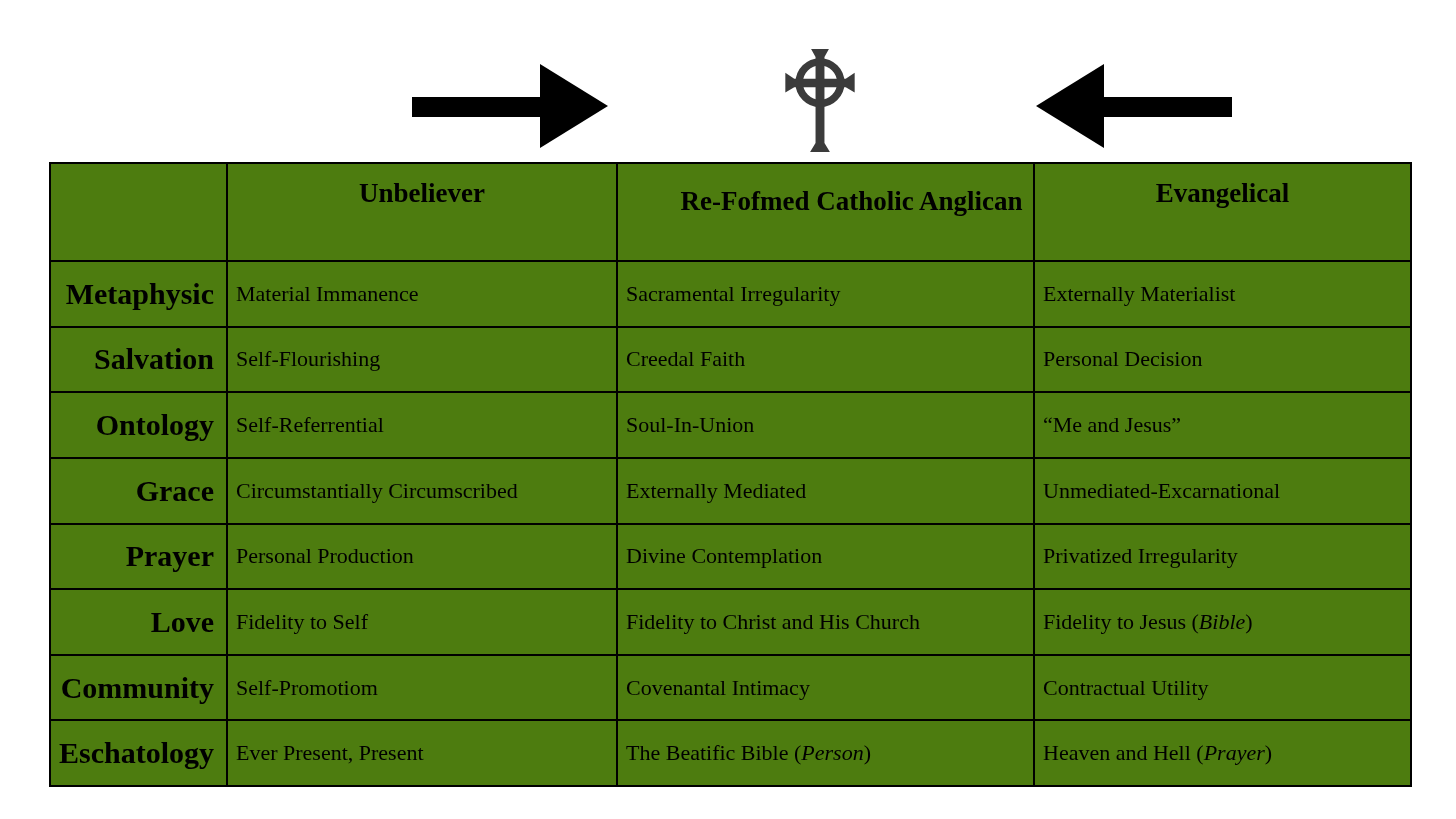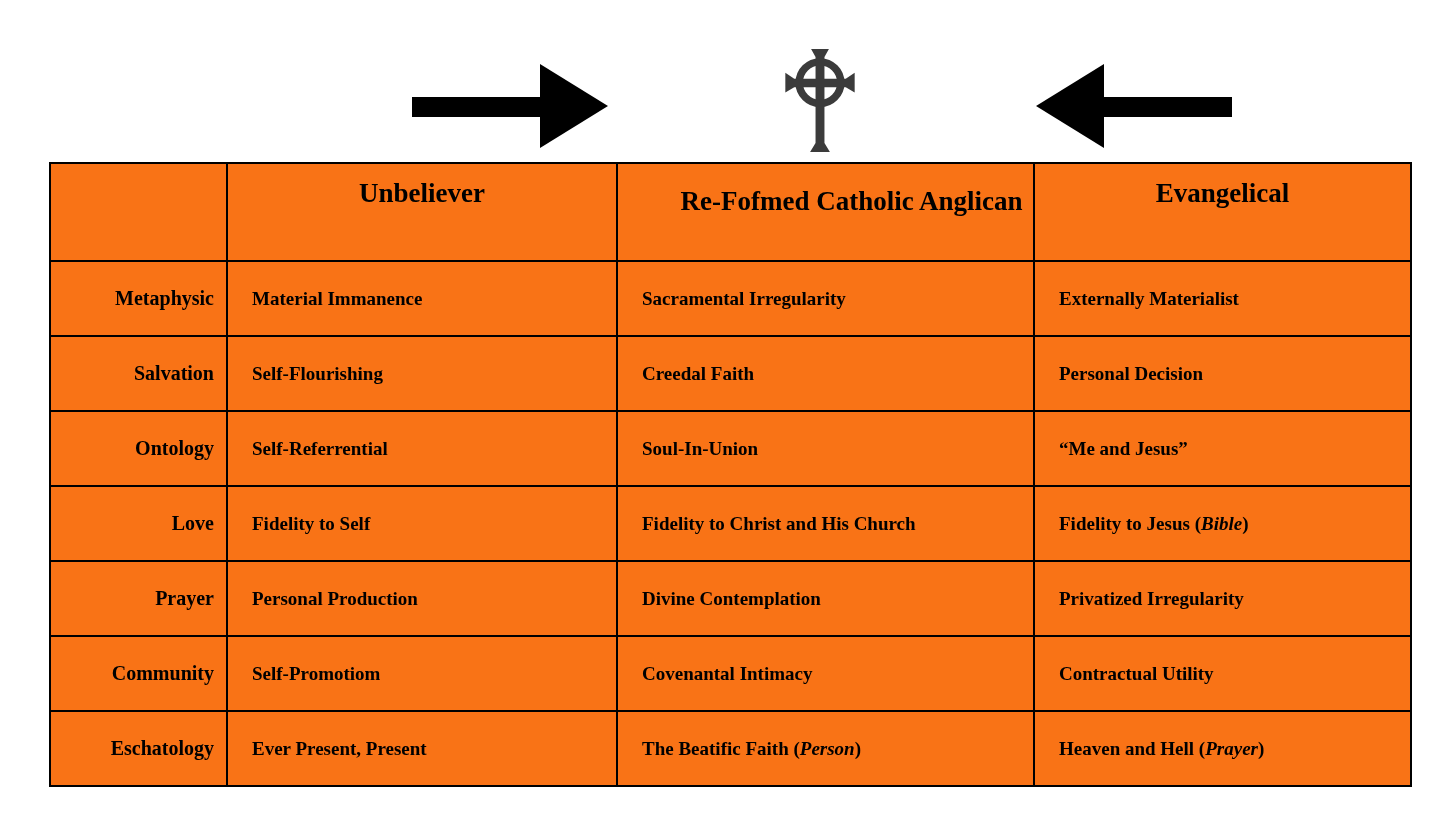--- a/index.html
+++ b/index.html
@@ -25,21 +25,21 @@
 
   
   table.cmp {
     position: absolute;
     left: 49px;
     top: 162px;
     width: 1361px;
     height: 625px;
     border-collapse: collapse;
     table-layout: fixed;
-    background: #f97316;
+    background: #4d7c0f;
   }
   table.cmp th, table.cmp td {
     border: 2px solid #000000;
     overflow: hidden;
     white-space: nowrap;
   }
   thead tr { height: 98px; }
   tbody tr { height: 58px; }
   thead th {
     vertical-align: top;
@@ -48,31 +48,31 @@
     font-weight: bold;
     text-align: center;
     line-height: 37px;
     white-space: normal;
   }
   .hdr-narrow {
     max-width: 290px;
     margin: 8px auto;
   }
   tbody th.rowlabel {
-    font-size: 20px;
+    font-size: 30px;
     font-weight: bold;
     text-align: right;
     padding-right: 12px;
     vertical-align: middle;
   }
   tbody td {
-    font-size: 19px;
-    font-weight: bold;
+    font-size: 22px;
+    font-weight: normal;
     text-align: left;
-    padding-left: 24px;
+    padding-left: 8px;
     vertical-align: middle;
   }
   tbody td em {
     font-style: italic;
     font-family: "Liberation Serif", serif;
   }
 </style>
 </head>
 <body>
 
@@ -128,38 +128,44 @@
         <td><span>Creedal Faith</span><em></em><span></span></td>
         <td><span>Personal Decision</span><em></em><span></span></td>
       </tr>
       <tr>
         <th class="rowlabel">Ontology</th>
         <td><span>Self-Referrential</span><em></em><span></span></td>
         <td><span>Soul-In-Union</span><em></em><span></span></td>
         <td><span>“Me and Jesus”</span><em></em><span></span></td>
       </tr>
       <tr>
-        <th class="rowlabel">Love</th>
-        <td><span>Fidelity to Self</span><em></em><span></span></td>
-        <td><span>Fidelity to Christ and His Church</span><em></em><span></span></td>
-        <td><span>Fidelity to Jesus (</span><em>Bible</em><span>)</span></td>
+        <th class="rowlabel">Grace</th>
+        <td><span>Circumstantially Circumscribed</span><em></em><span></span></td>
+        <td><span>Externally Mediated</span><em></em><span></span></td>
+        <td><span>Unmediated-Excarnational</span><em></em><span></span></td>
       </tr>
       <tr>
         <th class="rowlabel">Prayer</th>
         <td><span>Personal Production</span><em></em><span></span></td>
         <td><span>Divine Contemplation</span><em></em><span></span></td>
         <td><span>Privatized Irregularity</span><em></em><span></span></td>
+      </tr>
+      <tr>
+        <th class="rowlabel">Love</th>
+        <td><span>Fidelity to Self</span><em></em><span></span></td>
+        <td><span>Fidelity to Christ and His Church</span><em></em><span></span></td>
+        <td><span>Fidelity to Jesus (</span><em>Bible</em><span>)</span></td>
       </tr>
       <tr>
         <th class="rowlabel">Community</th>
         <td><span>Self-Promotiom</span><em></em><span></span></td>
         <td><span>Covenantal Intimacy</span><em></em><span></span></td>
         <td><span>Contractual Utility</span><em></em><span></span></td>
       </tr>
       <tr>
         <th class="rowlabel">Eschatology</th>
         <td><span>Ever Present, Present</span><em></em><span></span></td>
-        <td><span>The Beatific Faith (</span><em>Person</em><span>)</span></td>
+        <td><span>The Beatific Bible (</span><em>Person</em><span>)</span></td>
         <td><span>Heaven and Hell (</span><em>Prayer</em><span>)</span></td>
       </tr>
     </tbody>
   </table>
 </div>
 
 </body></html>

